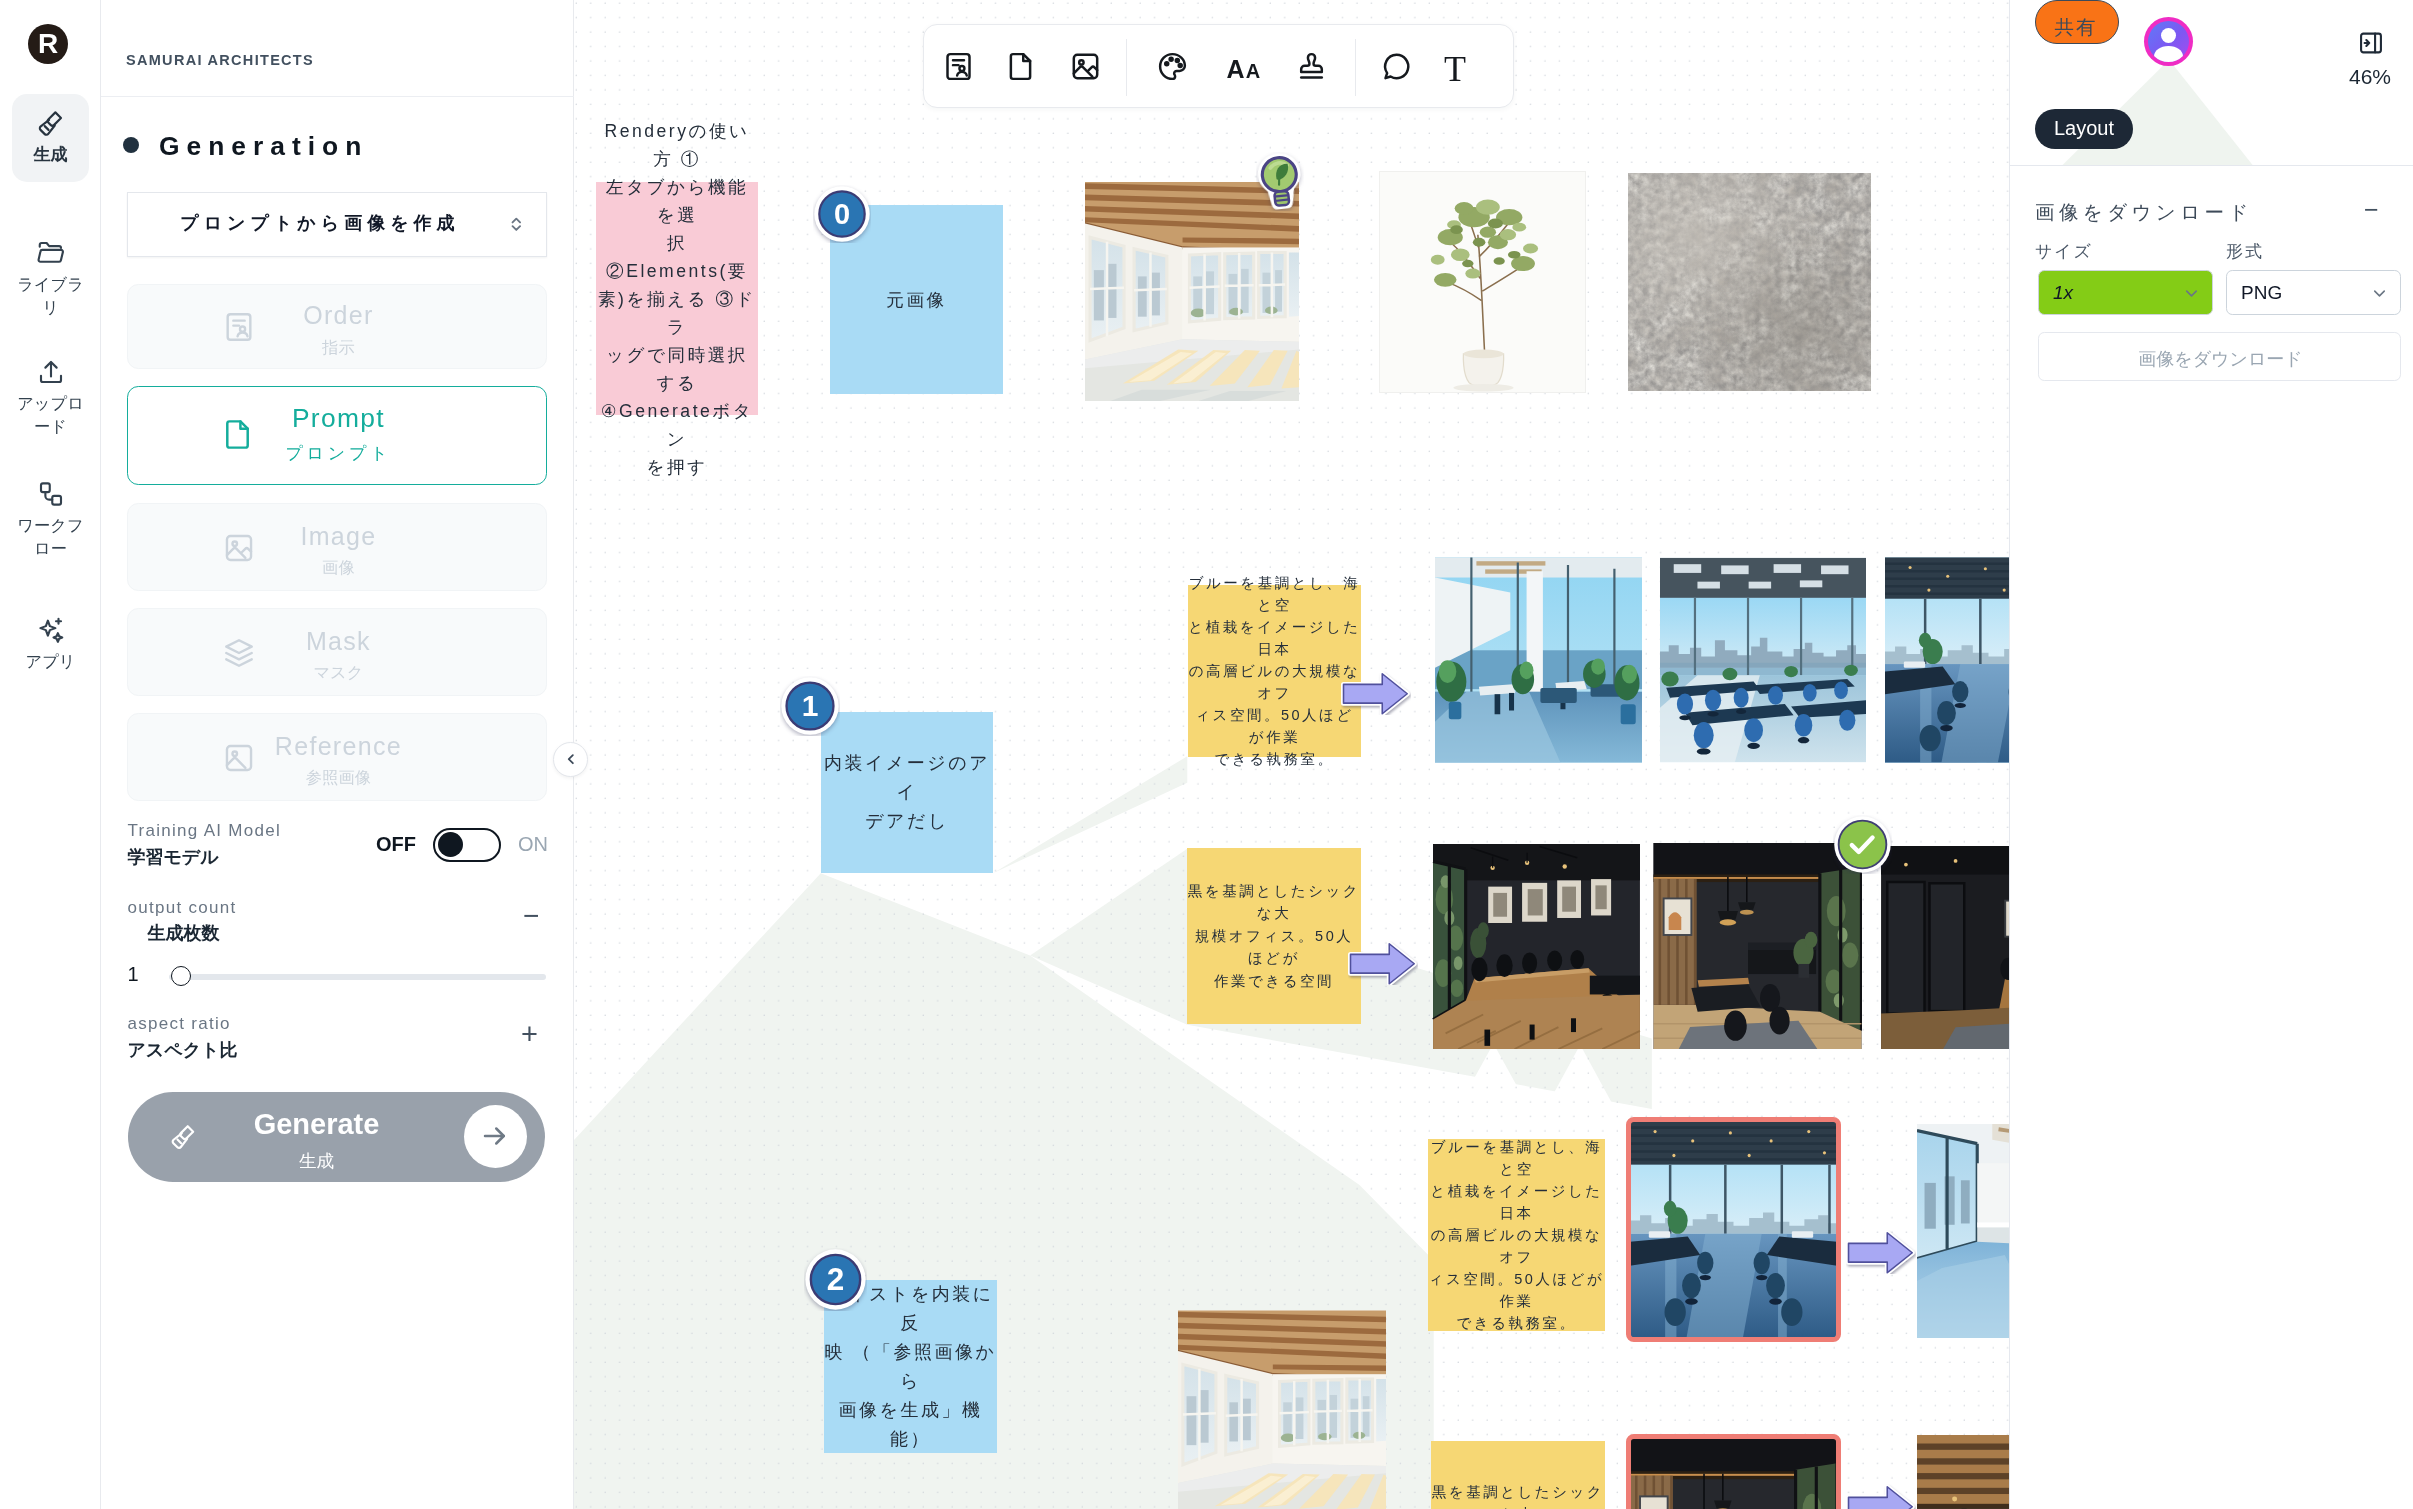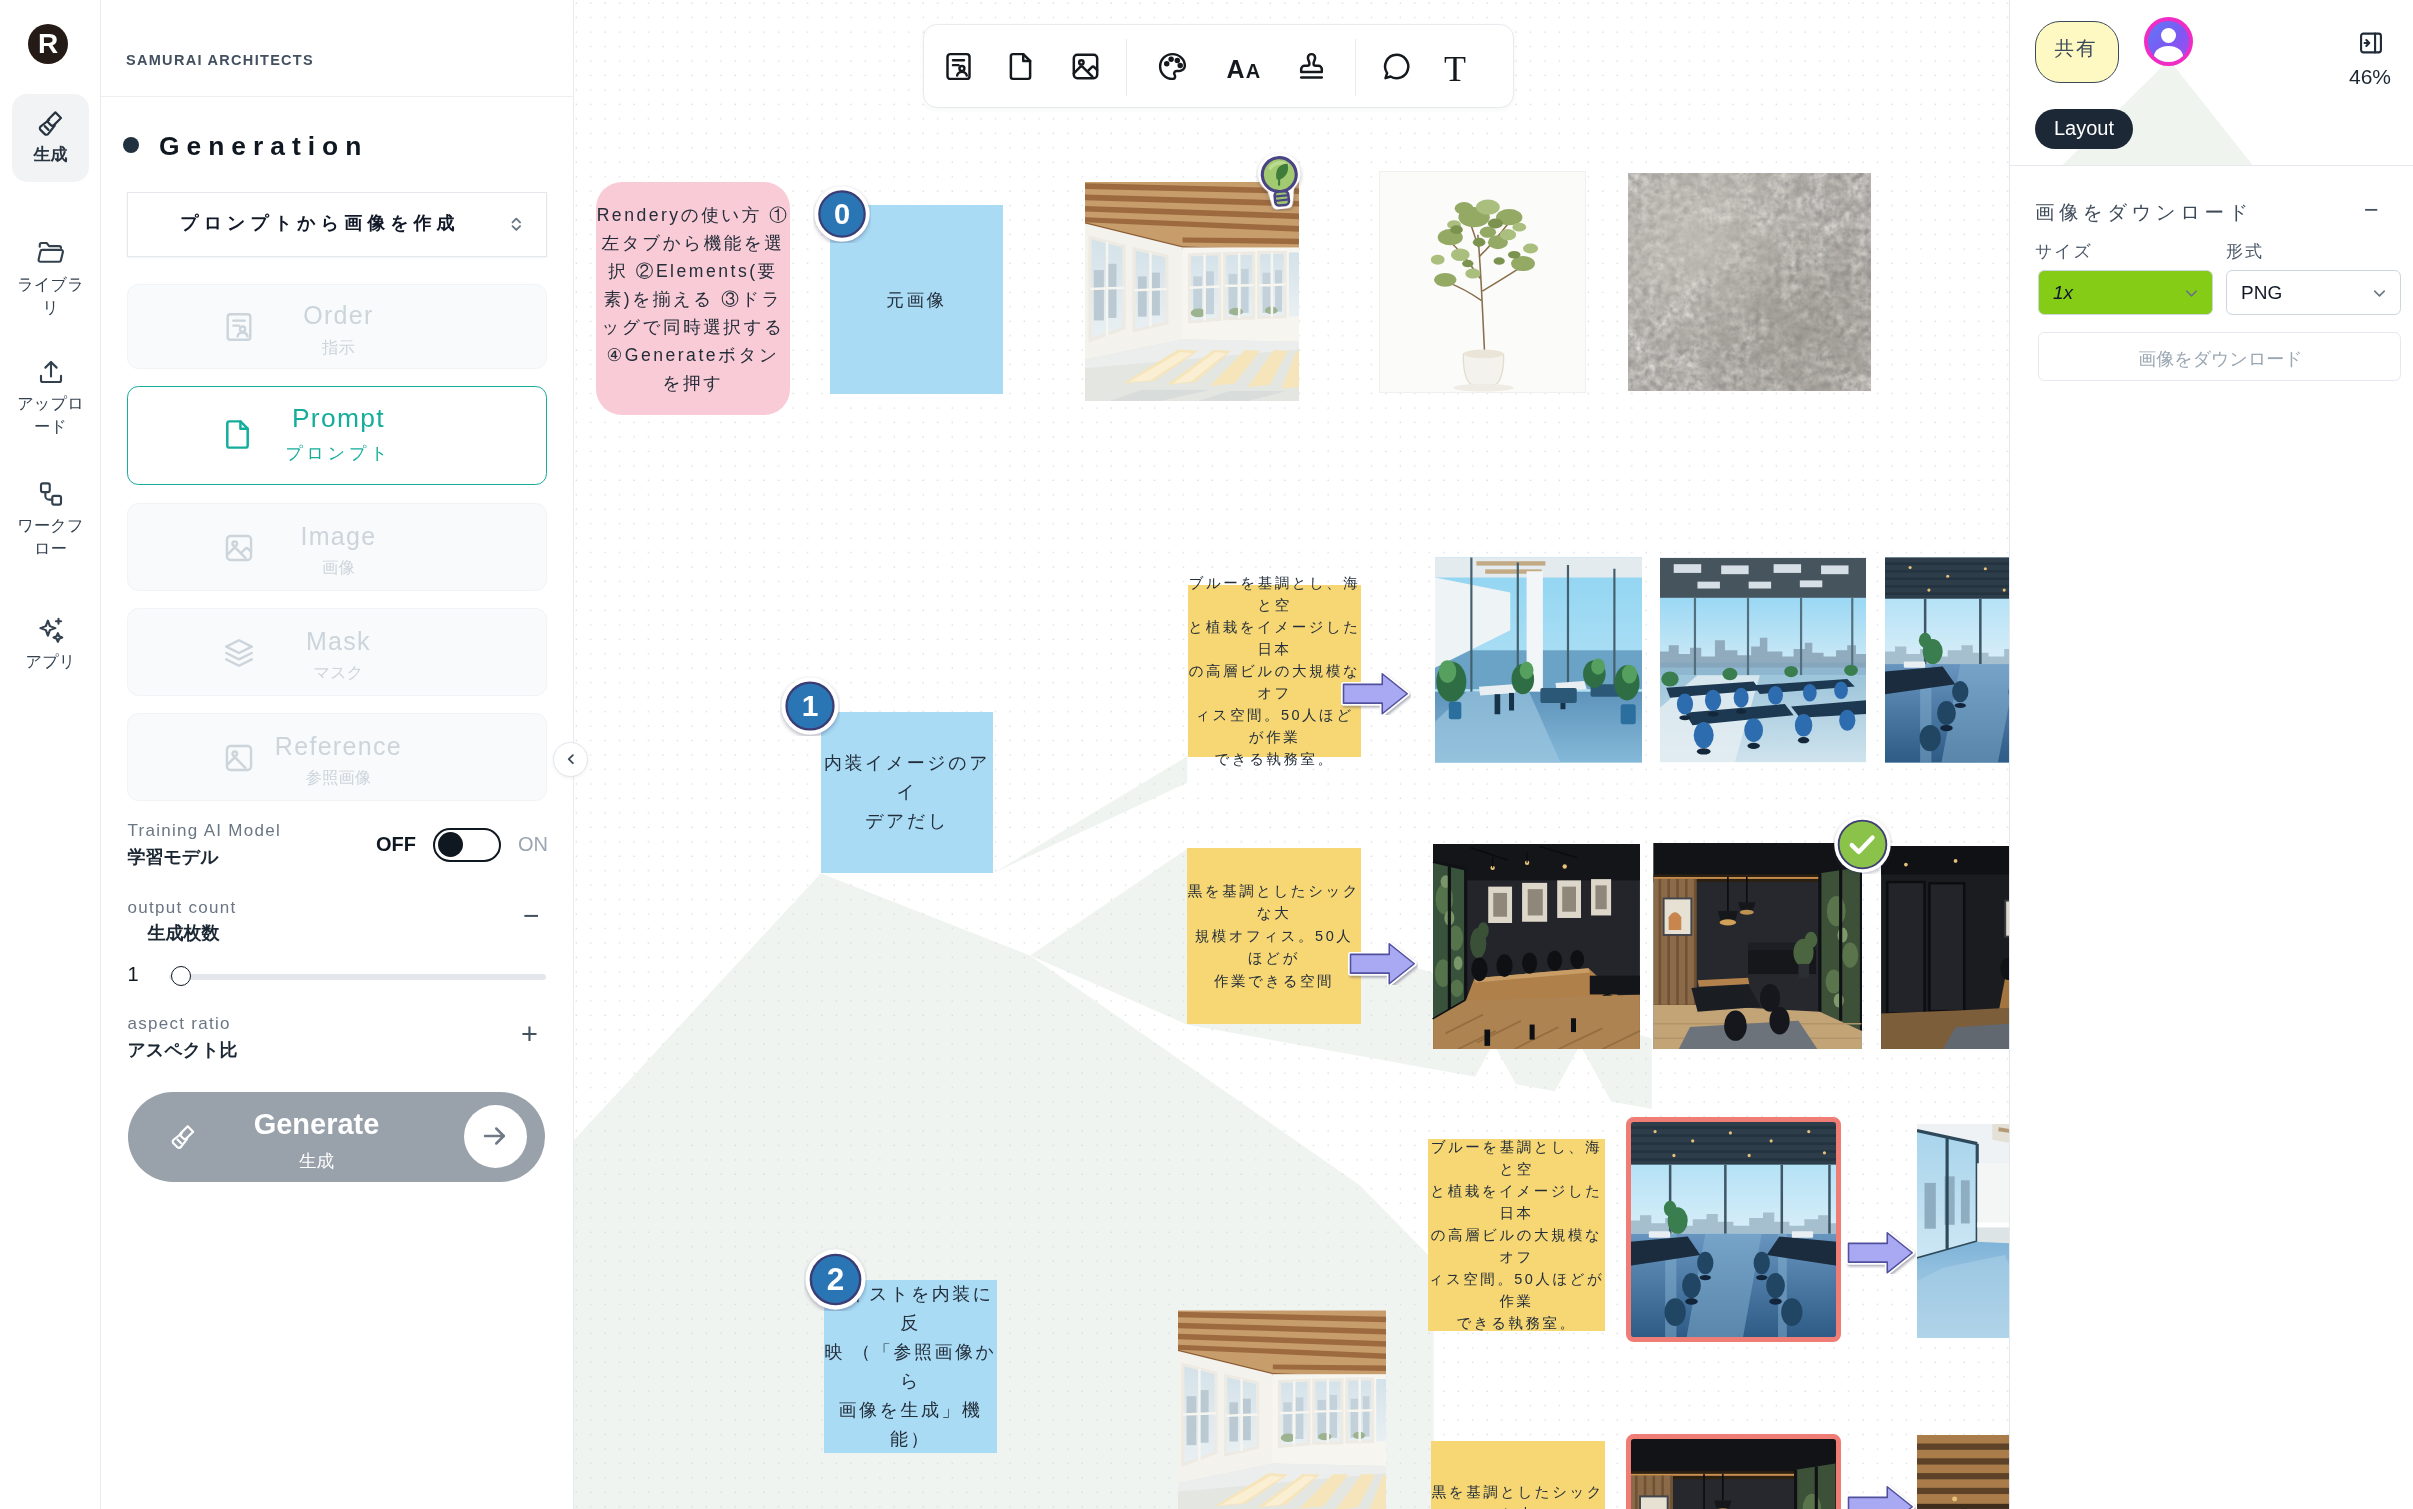--- a/index.html
+++ b/index.html
@@ -247,21 +247,21 @@
 
       <div class="abs" style="left:431px; top:14px; width:1.3px; height:57px; background:#e8eaee;"></div>
 
       <svg class="abs" style="left:456px; top:25px;" width="33" height="33" viewBox="0 0 24 24" fill="none" stroke="#15191e" stroke-width="1.8" stroke-linejoin="round" stroke-linecap="round">
           <path d="M12 3.5a8.5 8.5 0 11-4.3 15.8L4 20.5l1.2-3.7A8.5 8.5 0 0112 3.5z"></path>
         </svg>
 
       <div class="abs" style="left:520px; top:22.6px; font-size:36px; font-family:'Liberation Serif',serif; color:#15191e;">T</div>
     </div>
 
-    <div class="note" style="left:23px; top:182px; width:194px; height:233px; background:#f9cbd6; font-size:17.6px; line-height:28px; z-index:3;border-radius:26px;">Renderyの使い方 ①<br>左タブから機能を選<br>択 ②Elements(要<br>素)を揃える ③ドラ<br>ッグで同時選択する<br>④Generateボタン<br>を押す</div>
+    <div class="note" style="left:23px; top:182px; width:162px; height:233px; background:#f9cbd6; font-size:17.6px; line-height:28px; z-index:3;">Renderyの使い方 ①<br>左タブから機能を選<br>択 ②Elements(要<br>素)を揃える ③ドラ<br>ッグで同時選択する<br>④Generateボタン<br>を押す</div>
 
     <svg class="badge" style="left:240px; top:185px;" width="58" height="58" viewBox="0 0 92 92">
         <circle cx="46" cy="46" r="44" fill="#fff" style="filter:drop-shadow(0 3px 3px rgba(40,40,80,.35))"></circle>
         <circle cx="46" cy="46" r="36" fill="#2a75b3" stroke="#3c3c74" stroke-width="3.5"></circle>
         <text x="46" y="62" font-size="46" font-weight="bold" fill="#fff" text-anchor="middle" font-family="Liberation Sans">0</text>
       </svg>
 
     <div class="note" style="left:257px; top:205px; width:173px; height:189px; background:#a9dbf5; font-size:17.6px; z-index:2;">元画像</div>
 
     <div class="img" style="left:512px; top:182px; width:214px; height:219px; z-index:2;"><svg width="214" height="219" viewBox="0 0 340 348">
@@ -370,21 +370,21 @@
           <use href="#wood1"></use>
         </svg></div>
   </div>
 
   <div id="rpanel">
 
     <svg class="abs" style="left:0; top:0;" width="405" height="166" viewBox="0 0 644 264">
         <polygon points="253,95 82,264 387,264" fill="#eff4ef"></polygon>
       </svg>
 
-    <div class="abs" style="left:25px; top:21px; width:84px; height:62px; border:1.9px solid #3d4a59; border-radius:25px; background:#fef9c3;">
+    <div class="abs" style="left:25px; top:0; width:84px; height:44px; border:1.9px solid #3d4a59; border-radius:25px; background:#f97316;">
       <div class="abs" style="left:0; top:13.2px; width:80px; text-align:center; font-size:19.5px; color:#3d4a59; letter-spacing:1.9px;">共有</div>
     </div>
 
     <div class="abs" style="left:134px; top:17px; width:49px; height:49px; border-radius:50%; background:#ef2cc4; padding:3.1px;">
       <div class="abs" style="left:3.8px; top:3.8px; width:41px; height:41px; border-radius:50%; background:linear-gradient(135deg,#5d7bf7 0%,#7e57f2 55%,#a34df0 100%); overflow:hidden;">
         <div class="abs" style="left:13.2px; top:7.5px; width:15px; height:15px; border-radius:50%; background:#fff;"></div>
         <div class="abs" style="left:6.3px; top:25px; width:29px; height:21.4px; border-radius:50%; background:#fff;"></div>
       </div>
     </div>
 

